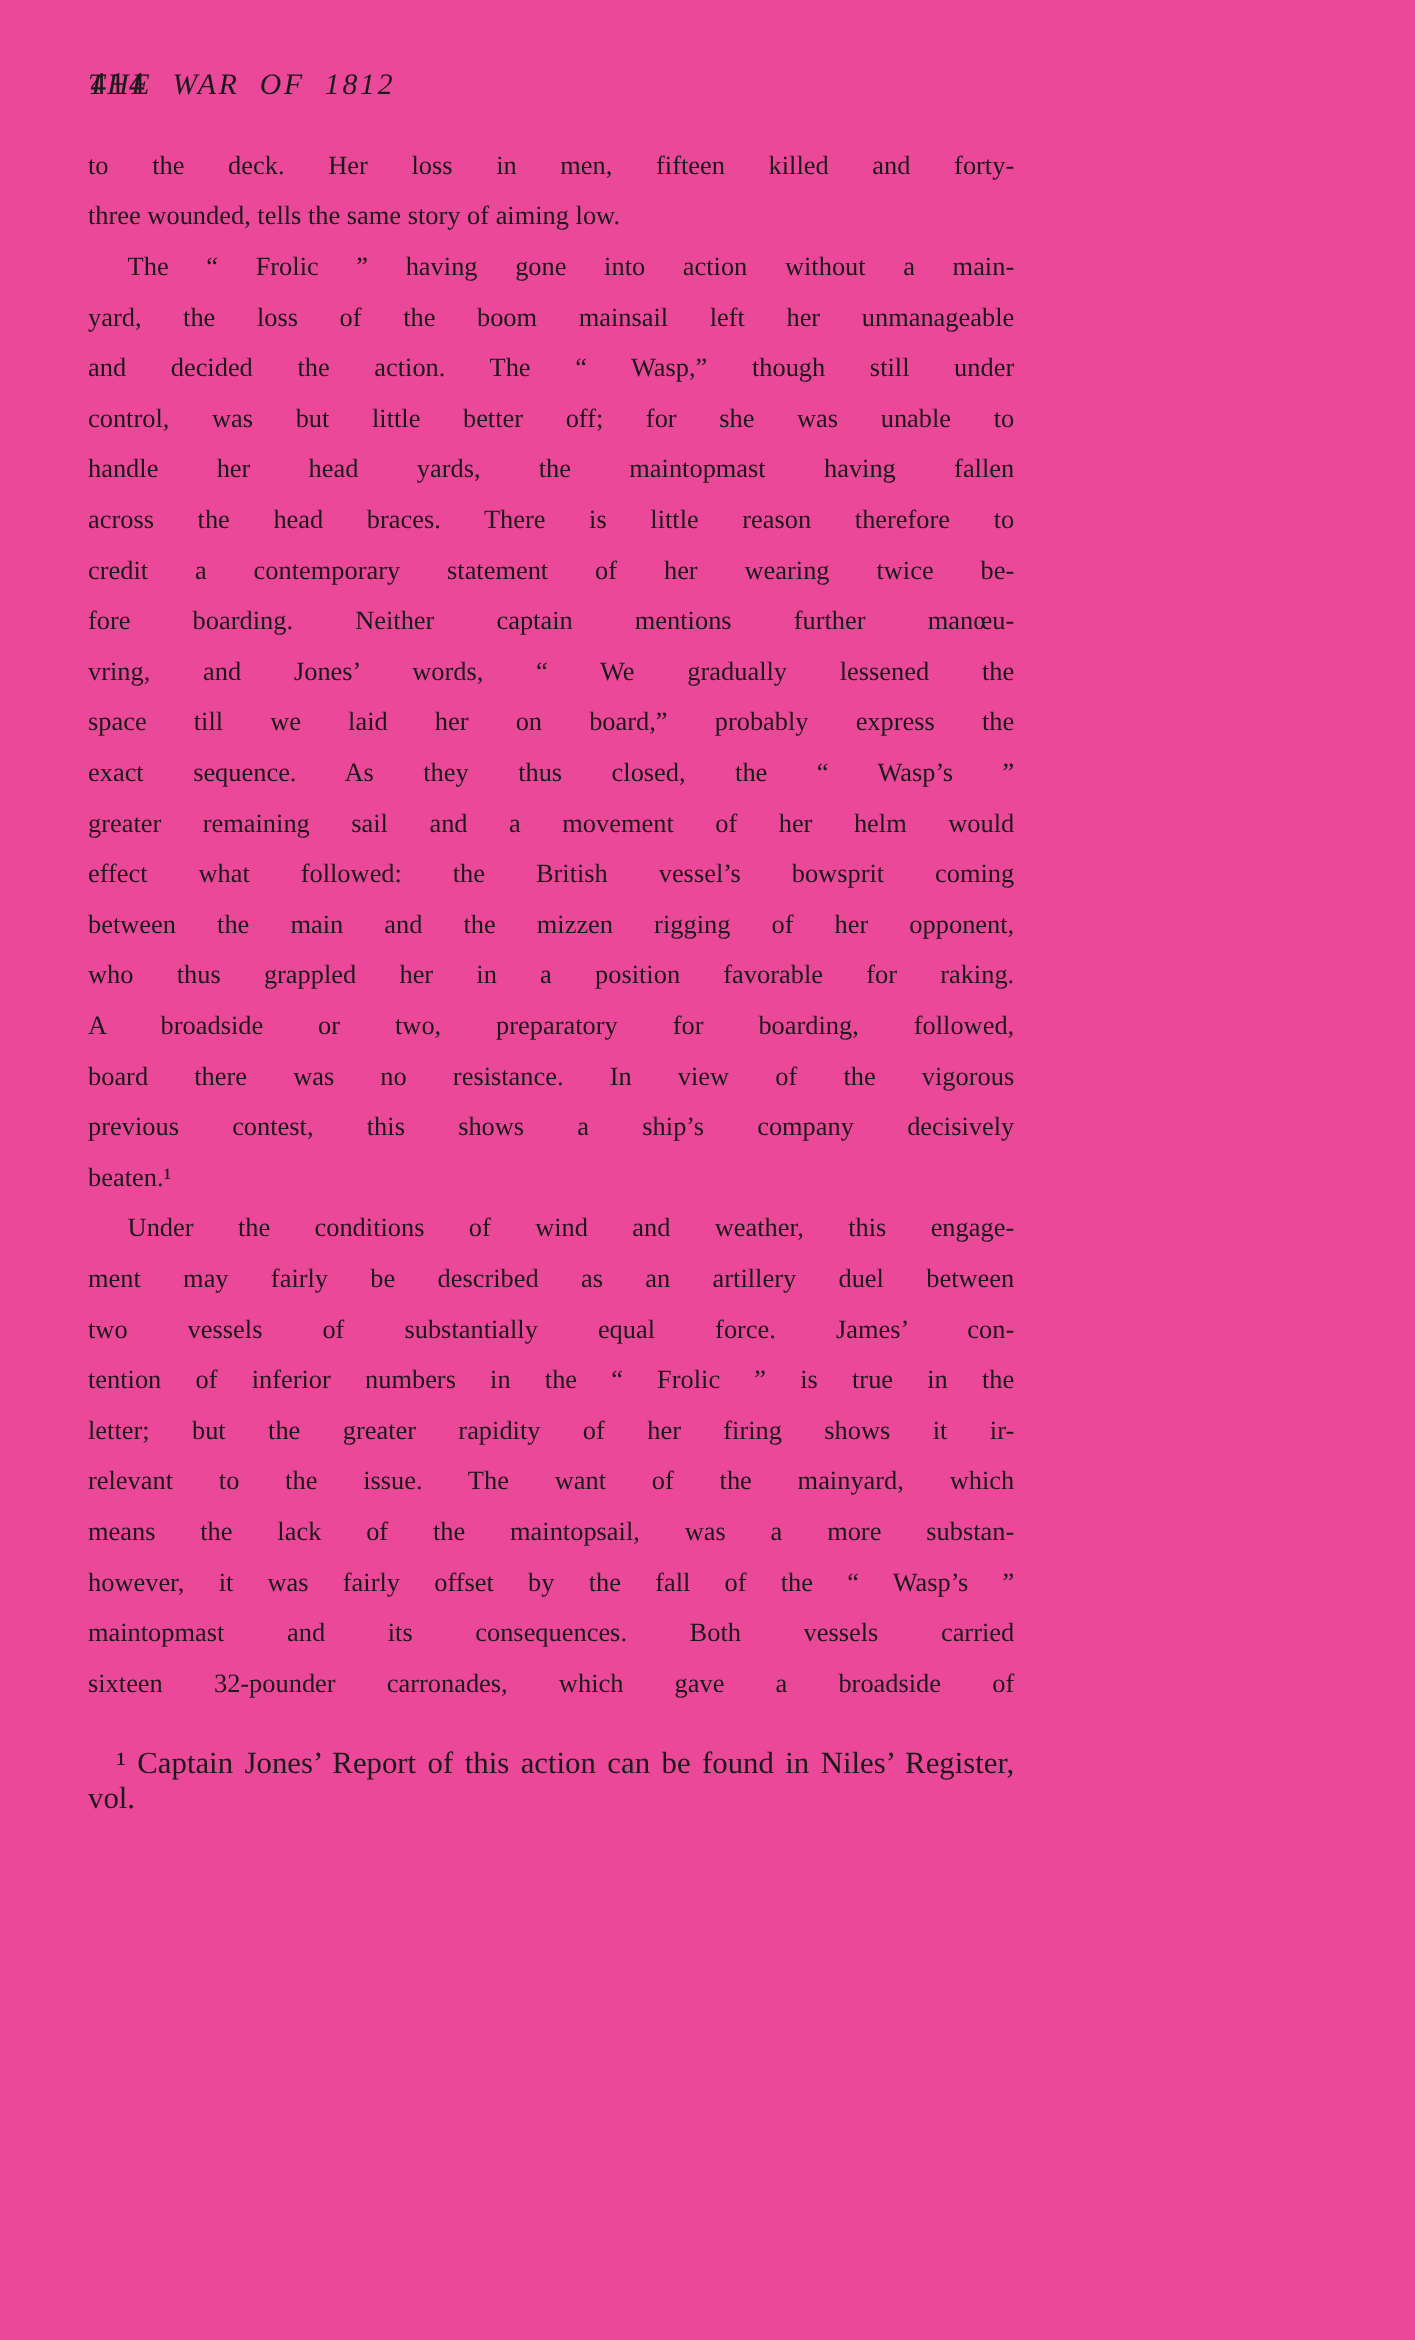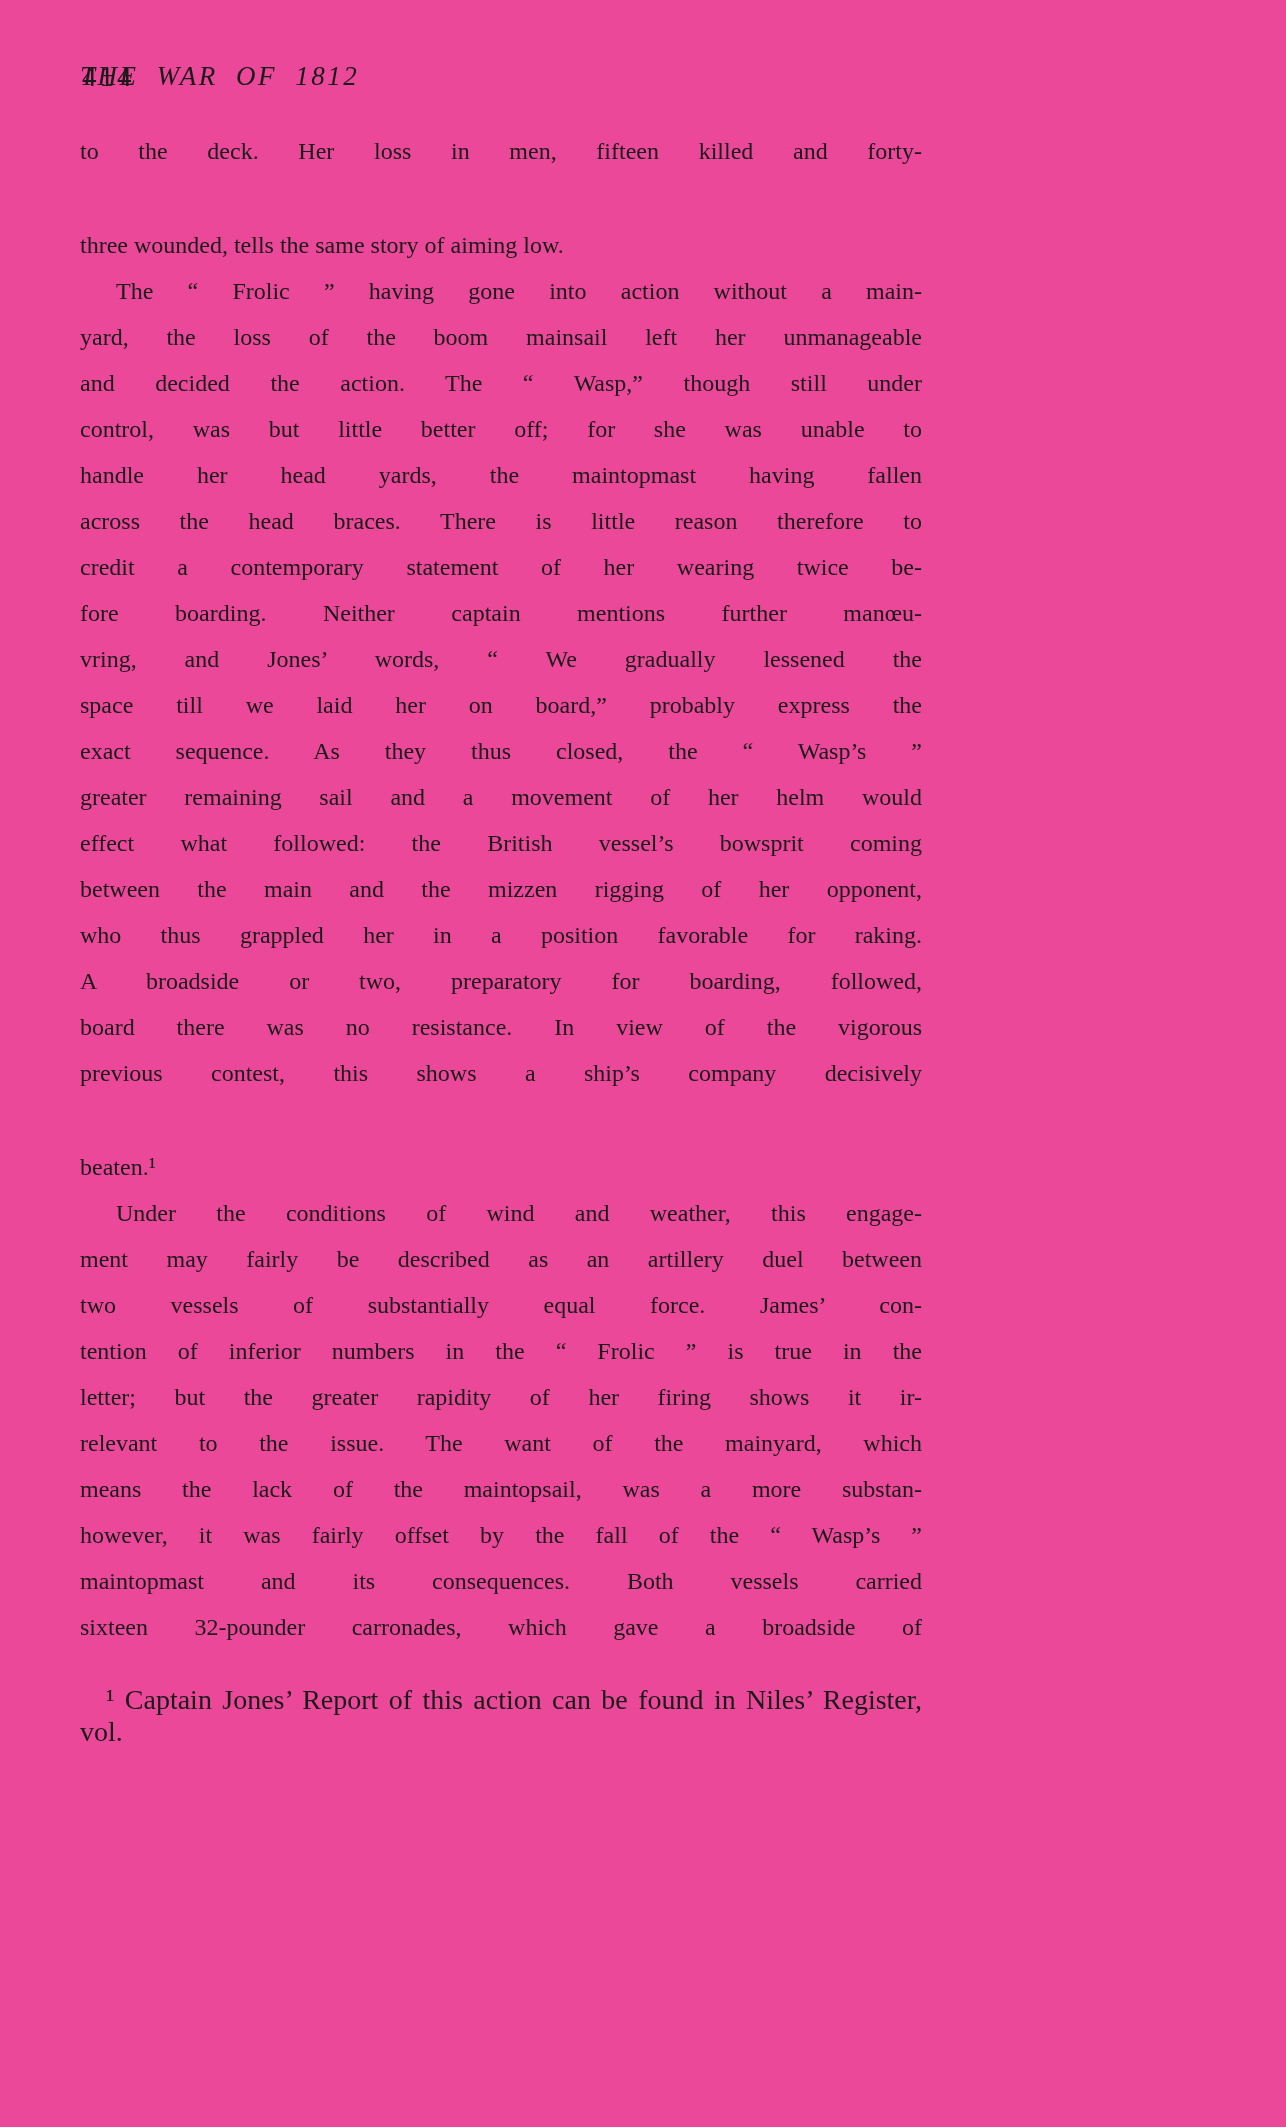--- a/index.html
+++ b/index.html
@@ -44,21 +44,21 @@
     padding-top: 3px;
   }
   .para { margin: 0; }
   .line {
     font-size: 24px;
     line-height: 46px;
     text-align: justify;
     text-align-last: justify;
   }
   .line.indent { text-indent: 36px; }
-  .line.short { text-align-last: left; margin-top: 48px; }
+  .line.short { text-align-last: left; }
   .footnote { margin-top: 34px; }
   .fline {
     font-size: 28px;
     line-height: 32px;
     text-align: justify;
     text-align-last: justify;
   }
   .fline.first { text-indent: 26px; }
   .fline.last { text-align-last: left; }
 </style>

